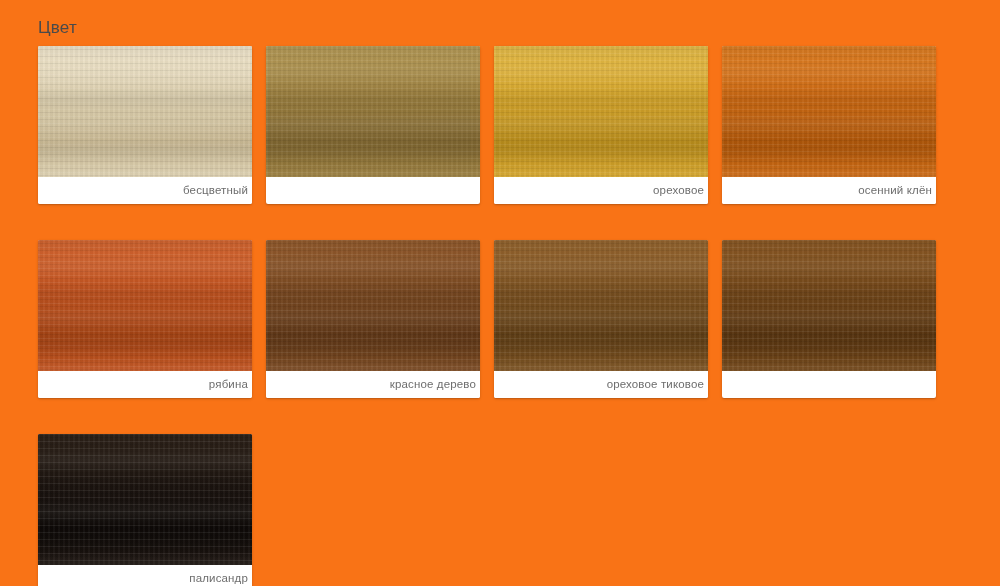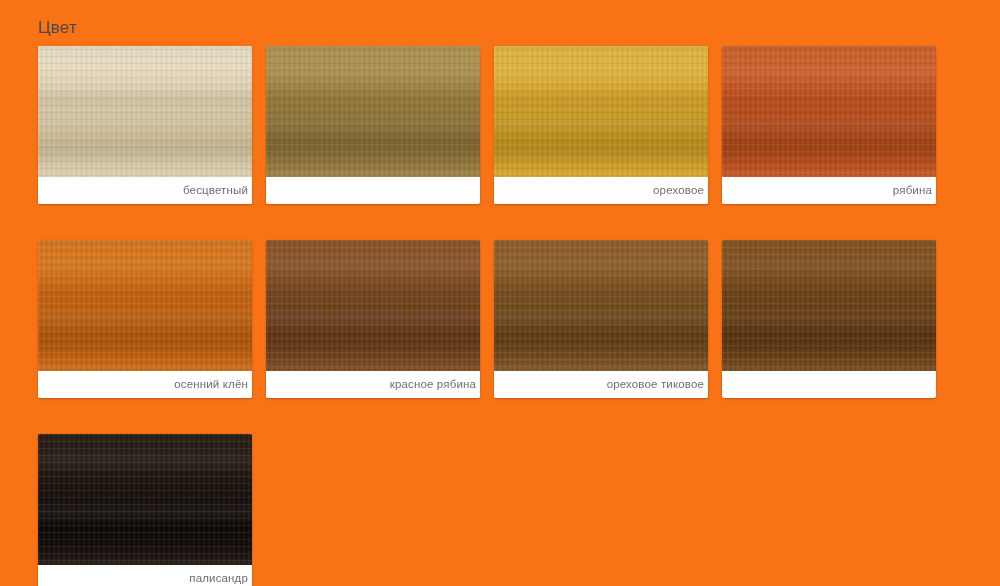--- a/index.html
+++ b/index.html
@@ -134,30 +134,30 @@
         <div class="swatch-label">бесцветный</div>
       </div>
       <div class="swatch-card">
         <div class="swatch-image" style="background-color: rgb(156, 128, 64); background-image: linear-gradient(rgb(181, 154, 87) 0%, rgb(156, 128, 64) 38%, rgb(126, 101, 48) 72%, rgb(156, 128, 64) 100%);"></div>
       </div>
       <div class="swatch-card">
         <div class="swatch-image" style="background-color: rgb(213, 166, 45); background-image: linear-gradient(rgb(228, 187, 73) 0%, rgb(213, 166, 45) 38%, rgb(184, 140, 28) 72%, rgb(213, 166, 45) 100%);"></div>
         <div class="swatch-label">ореховое</div>
       </div>
       <div class="swatch-card">
+        <div class="swatch-image" style="background-color: rgb(204, 106, 20); background-image: linear-gradient(rgb(220, 125, 35) 0%, rgb(204, 106, 20) 38%, rgb(174, 86, 9) 72%, rgb(204, 106, 20) 100%);"></div>
+        <div class="swatch-label">осенний клён</div>
+      </div>
+      <div class="swatch-card">
         <div class="swatch-image" style="background-color: rgb(194, 84, 33); background-image: linear-gradient(rgb(210, 101, 48) 0%, rgb(194, 84, 33) 38%, rgb(163, 67, 20) 72%, rgb(194, 84, 33) 100%);"></div>
         <div class="swatch-label">рябина</div>
       </div>
       <div class="swatch-card">
-        <div class="swatch-image" style="background-color: rgb(204, 106, 20); background-image: linear-gradient(rgb(220, 125, 35) 0%, rgb(204, 106, 20) 38%, rgb(174, 86, 9) 72%, rgb(204, 106, 20) 100%);"></div>
-        <div class="swatch-label">осенний клён</div>
-      </div>
-      <div class="swatch-card">
         <div class="swatch-image" style="background-color: rgb(123, 74, 34); background-image: linear-gradient(rgb(146, 90, 44) 0%, rgb(123, 74, 34) 38%, rgb(95, 55, 23) 72%, rgb(123, 74, 34) 100%);"></div>
-        <div class="swatch-label">красное рябина</div>
+        <div class="swatch-label">красное дерево</div>
       </div>
       <div class="swatch-card">
         <div class="swatch-image" style="background-color: rgb(125, 83, 34); background-image: linear-gradient(rgb(148, 100, 46) 0%, rgb(125, 83, 34) 38%, rgb(95, 62, 22) 72%, rgb(125, 83, 34) 100%);"></div>
         <div class="swatch-label">ореховое тиковое</div>
       </div>
       <div class="swatch-card">
         <div class="swatch-image" style="background-color: rgb(116, 72, 26); background-image: linear-gradient(rgb(138, 88, 36) 0%, rgb(116, 72, 26) 38%, rgb(87, 52, 16) 72%, rgb(116, 72, 26) 100%);"></div>
       </div>
       <div class="swatch-card">
         <div class="swatch-image" style="background-color: rgb(29, 21, 16); background-image: linear-gradient(rgb(44, 33, 24) 0%, rgb(29, 21, 16) 38%, rgb(13, 9, 7) 72%, rgb(29, 21, 16) 100%);"></div>

